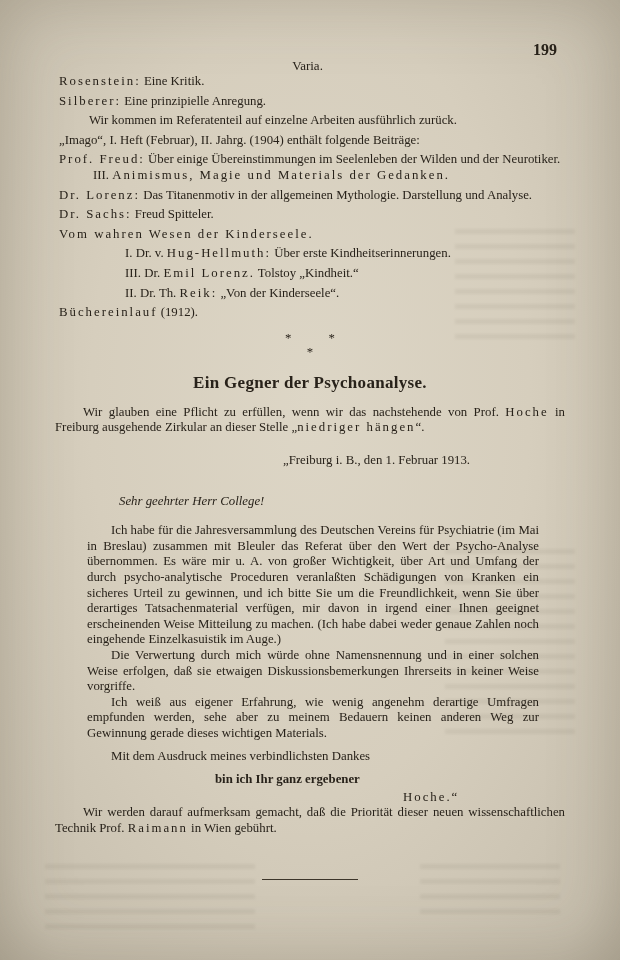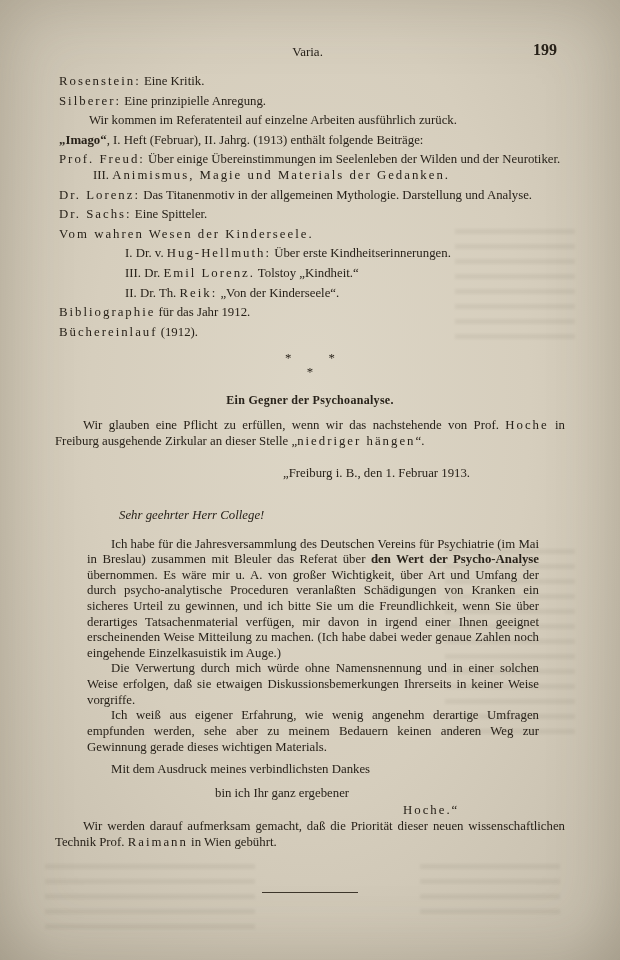--- a/index.html
+++ b/index.html
@@ -40,63 +40,63 @@
   }
   .header {
     position: relative;
     height: 24px;
     margin-bottom: 8px;
   }
   .running-title {
     position: absolute;
     left: 50%;
     transform: translateX(-58%);
-    top: 2px;
+    top: 16px;
     font-size: 13px;
   }
   .page-num {
     position: absolute;
     right: 8px;
     top: -2px;
     font-weight: bold;
     font-size: 16px;
   }
   .bib p { margin: 4px; }
   .hang { padding-left: 34px; text-indent: -34px; }
   .note { margin-left: 34px !important; }
   .numitem { margin-left: 70px !important; }
   .sp { letter-spacing: 2px; }
-  .b { font-weight: bold; }
+  .b { font-weight: normal; }
 
   .stars { text-align: center; margin: 10px 0 0 0; line-height: 15px; }
   .stars-top { word-spacing: 34px; }
   .stars-bottom { margin-top: -1px; }
 
   .article-heading {
     text-align: center;
-    font-size: 12px;
+    font-size: 17px;
     font-weight: bold;
     margin: 13px 0 11px 0;
     letter-spacing: 0.3px;
   }
   .para {
     margin: 0;
     text-align: justify;
     text-indent: 28px;
   }
   .dateline { margin: 17px 0 0 228px; }
   .salutation { margin: 26px 0 0 64px; font-style: italic; }
 
   .letter {
     margin: 13px 26px 0 32px;
     text-align: justify;
   }
   .letter p { margin: 0; text-indent: 24px; text-align: justify; }
   .thanks { margin: 7px 0 0 24px !important; text-indent: 0 !important; text-align: left; }
-  .closing { margin: 8px 0 0 128px !important; text-indent: 0 !important; text-align: left; }
+  .closing { margin: 8px 0 0 128px !important; text-indent: 0 !important; text-align: left; font-weight: bold; }
   .signature { margin: 2px 0 0 316px !important; text-indent: 0 !important; text-align: right; letter-spacing: 2px; }
 
   .postscript { }
 
   .divider {
     width: 96px;
     border: none;
     border-top: 1.5px solid #3c352a;
     margin: 42px auto 0 auto;
   }
@@ -114,29 +114,28 @@
 
     <div class="header">
       <span class="running-title">Varia.</span>
       <span class="page-num">199</span>
     </div>
 
     <div class="bib">
       <p class="hang"><span class="sp">Rosenstein:</span><span> Eine Kritik.</span></p>
       <p class="hang"><span class="sp">Silberer:</span><span> Eine prinzipielle Anregung.</span></p>
       <p class="note">Wir kommen im Referatenteil auf einzelne Arbeiten ausführlich zurück.</p>
-      <p class="hang"><span class="b">„Imago“</span><span>, I. Heft (Februar), II. Jahrg. (1913) enthält folgende Beiträge:</span></p>
+      <p class="hang"><span class="b">„Imago“</span><span>, I. Heft (Februar), II. Jahrg. (1904) enthält folgende Beiträge:</span></p>
       <p class="hang"><span class="sp">Prof. Freud:</span><span> Über einige Übereinstimmungen im Seelenleben der Wilden und der Neurotiker. III. </span><span class="sp">Animismus, Magie und Materials der Gedanken.</span></p>
       <p class="hang"><span class="sp">Dr. Lorenz:</span><span> Das Titanenmotiv in der allgemeinen Mythologie. Darstellung und Analyse.</span></p>
-      <p class="hang"><span class="sp">Dr. Sachs:</span><span> Eine Spitteler.</span></p>
+      <p class="hang"><span class="sp">Dr. Sachs:</span><span> Freud Spitteler.</span></p>
       <p><span class="sp">Vom wahren Wesen der Kinderseele.</span></p>
       <p class="numitem"><span>I. Dr. v. </span><span class="sp">Hug-Hellmuth:</span><span> Über erste Kindheitserinnerungen.</span></p>
       <p class="numitem"><span>III. Dr. </span><span class="sp">Emil Lorenz.</span><span> Tolstoy „Kindheit.“</span></p>
       <p class="numitem"><span>II. Dr. Th. </span><span class="sp">Reik:</span><span> „Von der Kinderseele“.</span></p>
-      <p><span class="sp">Bibliographie</span><span> für das Jahr 1912.</span></p>
       <p><span class="sp">Büchereinlauf</span><span> (1912).</span></p>
     </div>
 
     <div class="stars">
       <div class="stars-top">* *</div>
       <div class="stars-bottom">*</div>
     </div>
 
     <h2 class="article-heading">Ein Gegner der Psychoanalyse.</h2>
 

